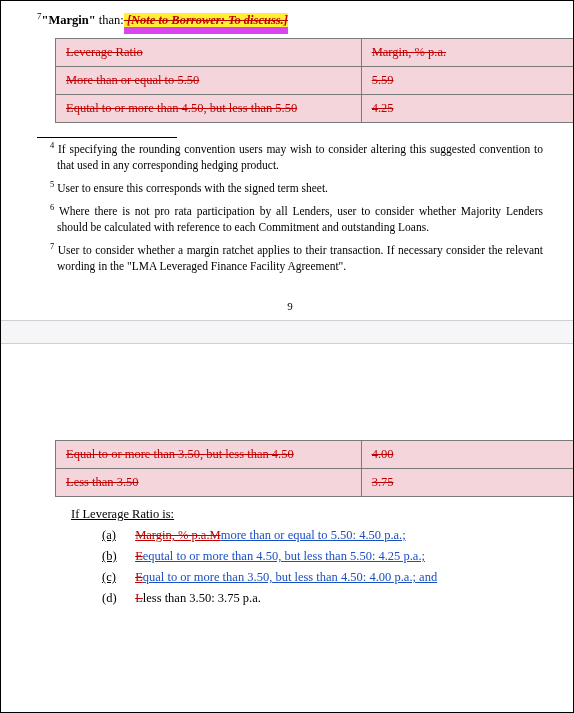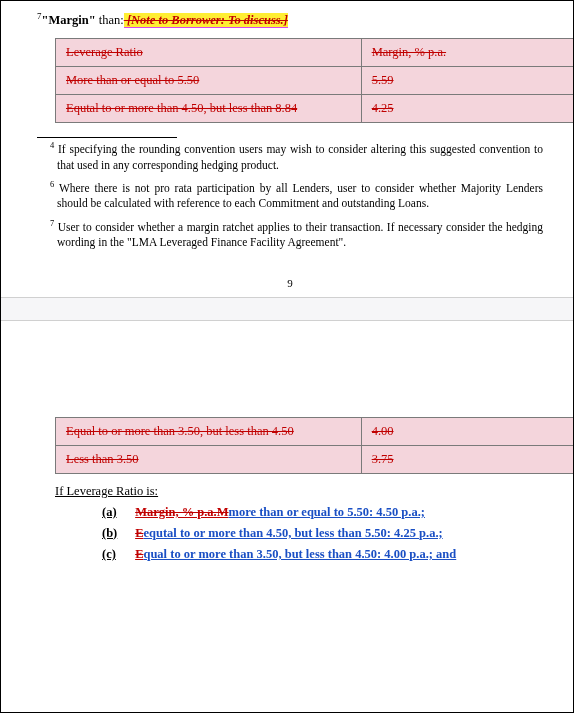--- a/index.html
+++ b/index.html
@@ -23,21 +23,21 @@
     text-indent: -6px;
     margin-left: 6px;
   }
   .sup { vertical-align: super; font-size: 9px; }
   .bold { font-weight: bold; }
   .note-hl {
     background: #ffee33;
     font-weight: bold;
     font-style: italic;
     color: #c00000;
-    border-bottom: 1px solid #d946ef;
+    border-bottom: 7px solid #d946ef;
     text-decoration: line-through;
   }
   table.margin {
     border-collapse: collapse;
     margin: 6px 0 10px 18px;
     width: 528px;
   }
   table.margin td {
     border: 1px solid #7a7a7a;
     background: #f4d5dc;
@@ -75,29 +75,28 @@
     height: 22px;
     border-top: 1px solid #d0d0d0;
     border-bottom: 1px solid #d0d0d0;
     background: #f6f6f8;
     margin: 4px 0;
   }
   .page2top {
     height: 76px;
   }
   .intro-line {
-    margin: 4px 0 4px 18px;
+    margin: 4px 0 4px 34px;
     text-decoration: underline;
     font-size: 12.5px;
   }
   ol.clauses {
     list-style: none;
     padding: 0;
     margin: 4px 0 0 65px;
-    font-weight: bold;
   }
   ol.clauses li {
     margin: 6px 0;
     font-size: 12.5px;
   }
   .marker {
     text-decoration: underline;
     display: inline-block;
     width: 30px;
   }
@@ -117,30 +116,31 @@
     <tbody>
         <tr>
       <td class="col1">Leverage Ratio</td>
       <td class="col2">Margin, % p.a.</td>
     </tr>
     <tr>
       <td class="col1">More than or equal to 5.50</td>
       <td class="col2">5.59</td>
     </tr>
     <tr>
-      <td class="col1">Equtal to or more than 4.50, but less than 8.84</td>
+      <td class="col1">Equtal to or more than 4.50, but less than 5.50</td>
       <td class="col2">4.25</td>
     </tr>
   </tbody>
     </table>
 
   <hr class="fn-sep">
   <div class="footnote"><span class="sup">4</span><span> If specifying the rounding convention users may wish to consider altering this suggested convention to that used in any corresponding hedging product.</span></div>
+  <div class="footnote"><span class="sup">5</span><span> User to ensure this corresponds with the signed term sheet.</span></div>
   <div class="footnote"><span class="sup">6</span><span> Where there is not pro rata participation by all Lenders, user to consider whether Majority Lenders should be calculated with reference to each Commitment and outstanding Loans.</span></div>
-  <div class="footnote"><span class="sup">7</span><span> User to consider whether a margin ratchet applies to their transaction.  If necessary consider the hedging wording in the "LMA Leveraged Finance Facility Agreement".</span></div>
+  <div class="footnote"><span class="sup">7</span><span> User to consider whether a margin ratchet applies to their transaction.  If necessary consider the relevant wording in the "LMA Leveraged Finance Facility Agreement".</span></div>
 
   <div class="page-num">9</div>
 </div>
 
 <div class="page-break"></div>
 
 <div class="page-pad">
   <div class="page2top"></div>
 
   <table class="margin">
@@ -164,14 +164,18 @@
       <span class="insdel">Margin, % p.a.M</span><span class="ins">more than or equal to 5.50: 4.50 p.a.;</span>
     </li>
     <li>
       <span class="marker">(b)</span>
       <span class="insdel">E</span><span class="ins">equtal to or more than 4.50, but less than 5.50: 4.25 p.a.;</span>
     </li>
     <li>
       <span class="marker">(c)</span>
       <span class="insdel">E</span><span class="ins">qual to or more than 3.50, but less than 4.50: 4.00 p.a.; and</span>
     </li>
+    <li>
+      <span class="marker" style="text-decoration:none">(d)</span>
+      <span class="del">L</span><span style="color:#000">less than 3.50: 3.75 p.a.</span>
+    </li>
   </ol>
 </div>
 
 </body></html>

